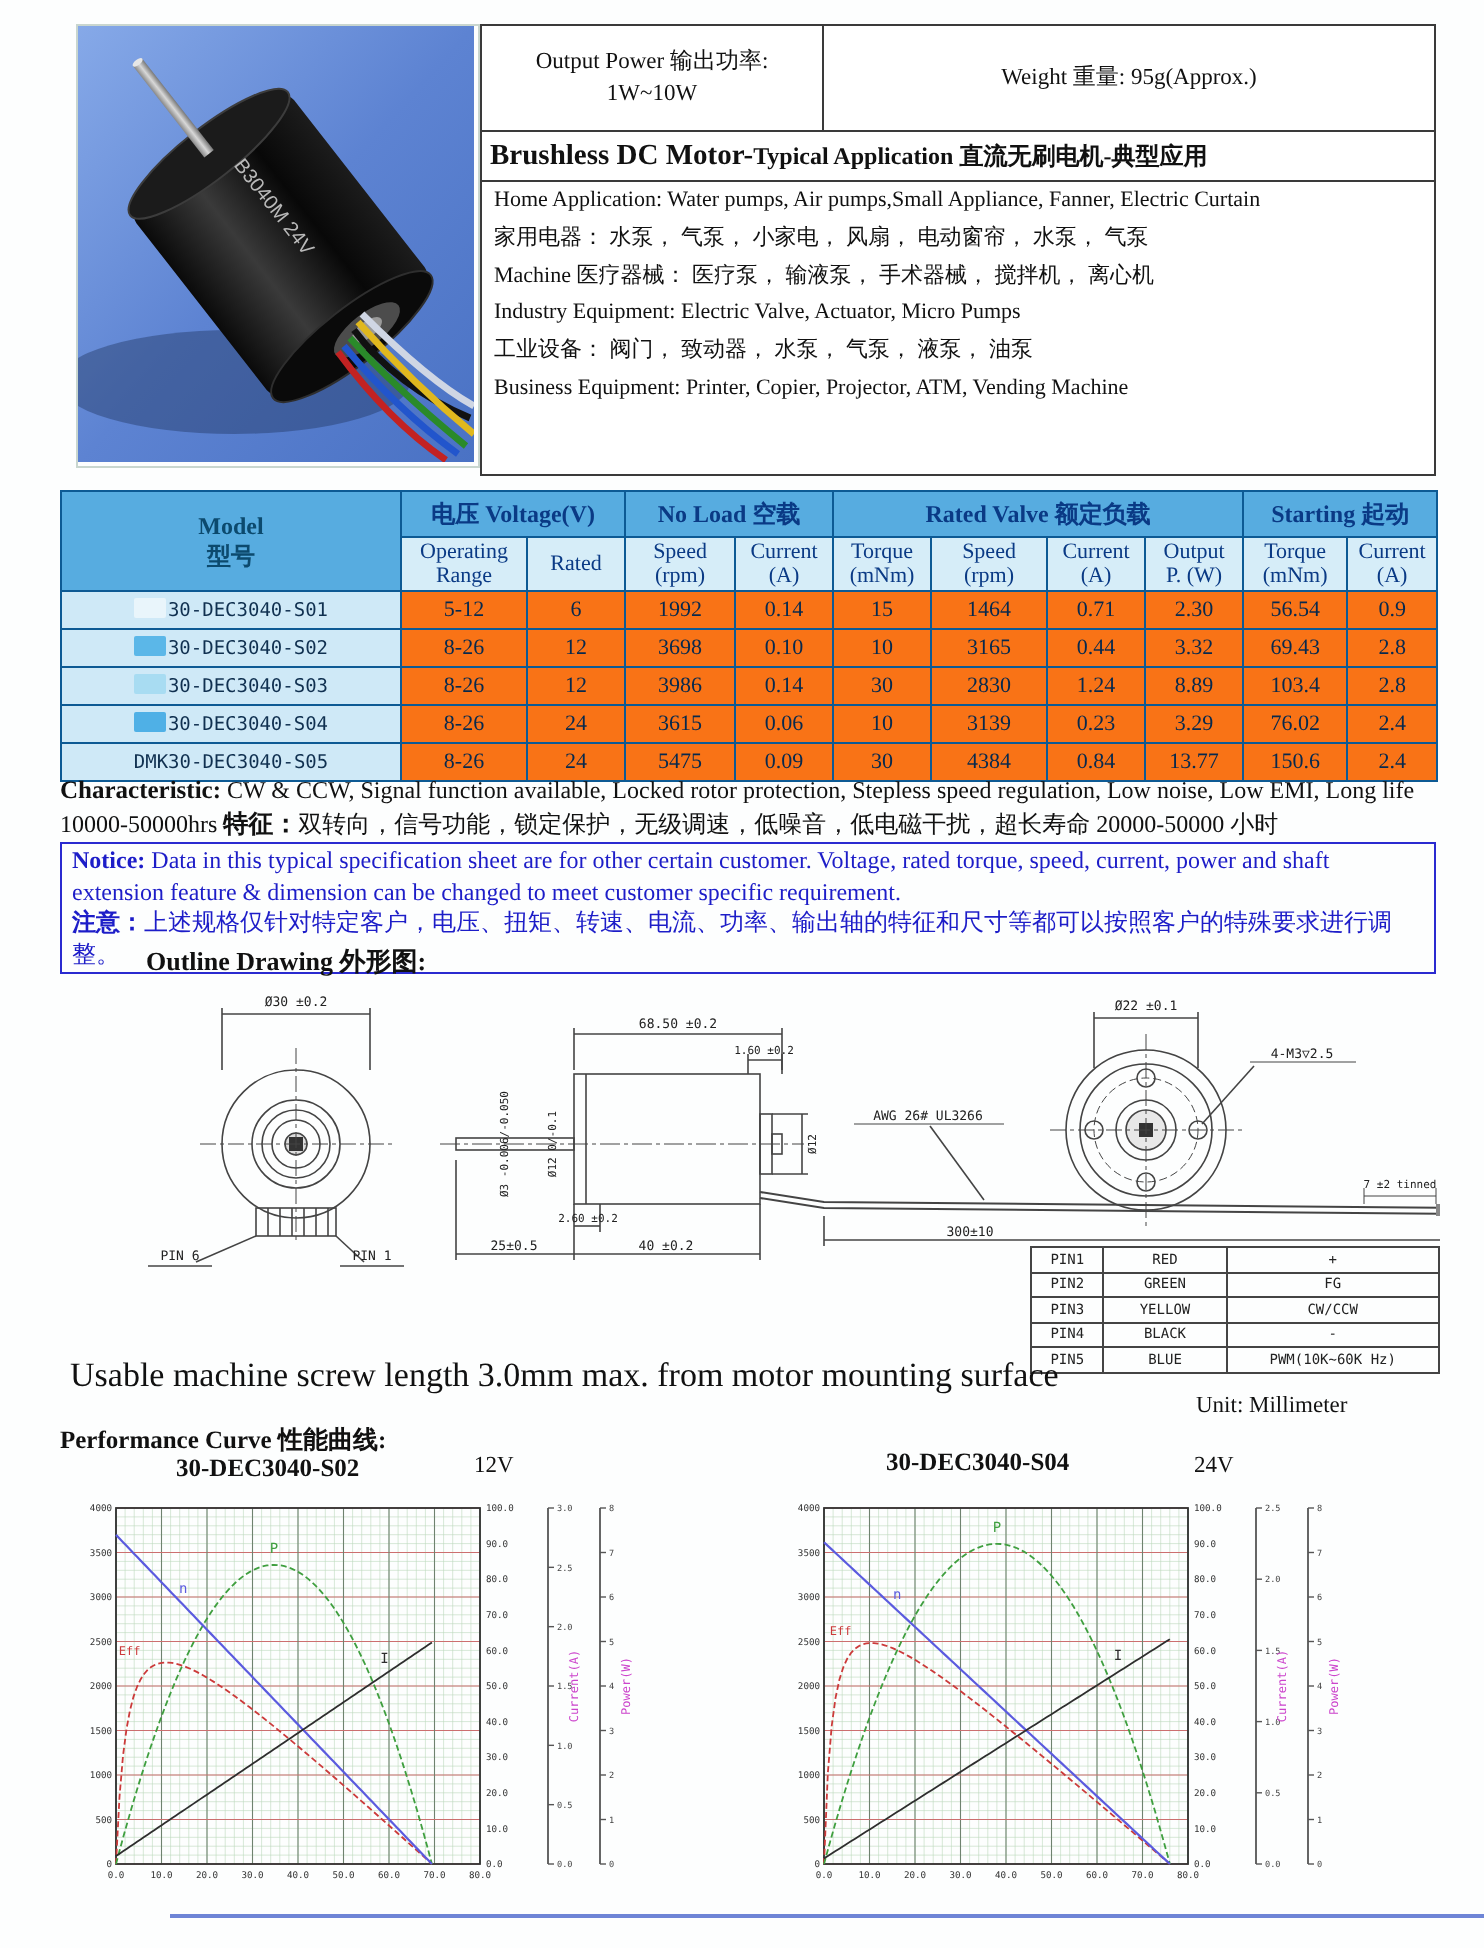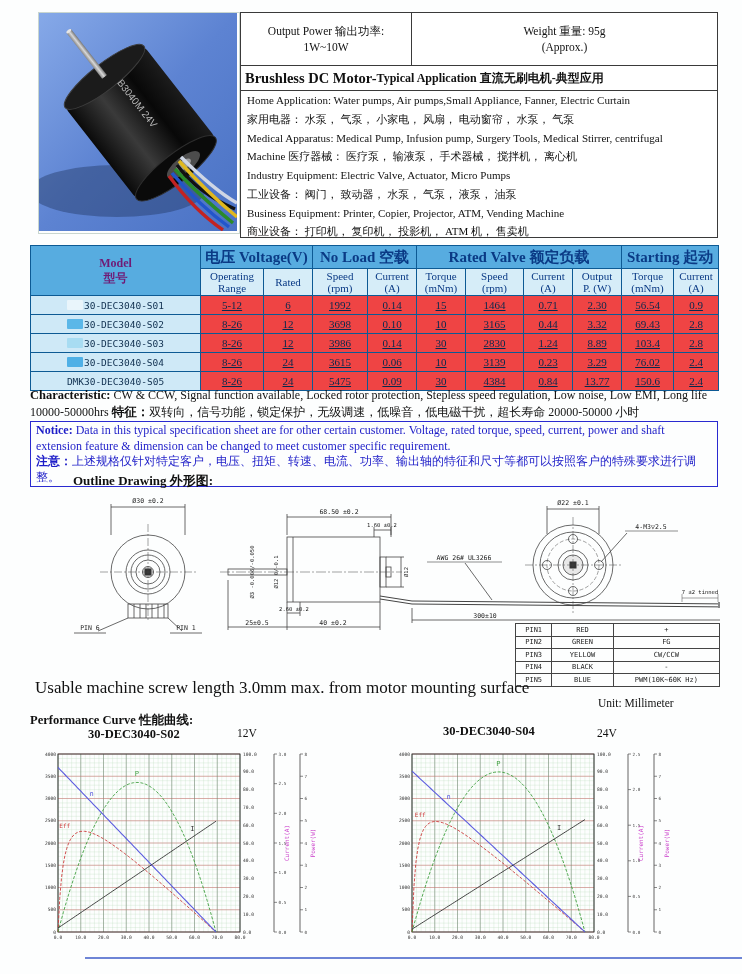--- a/index.html
+++ b/index.html
@@ -8,37 +8,37 @@
   .abs{position:absolute;}
   
   .photo{left:38px;top:12px;width:200px;height:220px;border:1px solid #c9d6cf;}
   
   .infobox{left:240px;top:12px;width:478px;height:226px;border:1px solid #3a3a3a;box-sizing:border-box;background:#fff;}
   .inforow1{display:flex;height:52px;border-bottom:1px solid #3a3a3a;}
   .inforow1 .c1{width:167px;display:flex;align-items:center;justify-content:center;
       font-size:21px;font-weight:bold;border-right:1px solid #3a3a3a;}
   .inforow1 .c2{width:170px;display:flex;flex-direction:column;align-items:center;justify-content:center;
       font-size:11.5px;border-right:1px solid #3a3a3a;line-height:16px;}
-  .inforow1 .c3{flex:1;display:flex;flex-direction:column;align-items:center;justify-content:center;
+  .inforow1 .c3{flex:1;display:flex;flex-direction:row;align-items:center;justify-content:center;
       font-size:11.5px;line-height:16px;}
   .infotitle{height:24px;border-bottom:1px solid #3a3a3a;display:flex;align-items:center;padding-left:4px;}
   .infotitle .big{font-size:14.5px;font-weight:bold;}
   .infotitle .small{font-size:12px;font-weight:bold;}
   .applines{padding-left:6px;}
   .applines div{height:18.75px;line-height:18.75px;font-size:11px;white-space:nowrap;overflow:hidden;}
   
   .spec{left:30px;top:245px;width:688px;border-collapse:collapse;table-layout:fixed;}
   .spec td{border:1px solid #0d5a94;text-align:center;vertical-align:middle;
            font-size:11px;color:#082c55;padding:0;}
-  .spec .grp{background:#57ace0;color:#0a3a85;font-weight:bold;height:22px;font-size:15px;}
+  .spec .grp{background:#57ace0;color:#0a3a85;font-weight:bold;height:22px;font-size:12px;}
   .spec .sub{background:#d6edf8;color:#0a3a85;height:26px;line-height:12px;white-space:pre-line;}
-  .spec .modelh{background:#57ace0;color:#701a75;font-weight:bold;white-space:pre-line;line-height:15px;font-size:12px;}
+  .spec .modelh{background:#57ace0;color:#0c4a6e;font-weight:bold;white-space:pre-line;line-height:15px;font-size:12px;}
   .spec .mcell{background:#cfe9f7;font-family:"DejaVu Sans Mono","Liberation Mono",monospace;
                font-size:9.5px;color:#103050;height:18px;white-space:nowrap;}
-  .spec .dcell{background:#ef4444;height:18px;font-size:11px;color:#06294e;text-decoration:underline;}
+  .spec .dcell{background:#f97316;height:18px;font-size:11px;color:#06294e;}
   .redact{display:inline-block;width:16px;height:10px;vertical-align:-1px;margin-right:1px;border-radius:1px;}
   .r0{background:#e9f5fb;} .r1{background:#5bb7e8;} .r2{background:#a8dcf2;} .r3{background:#4fb0e6;}
   
   .charac{left:30px;top:387px;width:688px;font-size:12px;line-height:16.5px;}
   .charac b{font-size:12.5px;}
   .notice{left:30px;top:421px;width:688px;box-sizing:border-box;border:1.5px solid #2a2ad0;
           color:#1d1dc8;font-size:12px;line-height:15.5px;padding:1px 5px;}
   .notice b{font-weight:bold;}
   .outlineh{left:30px;top:472px;font-size:13px;font-weight:bold;padding-left:43px;}
   
@@ -116,26 +116,24 @@
         <span>(Approx.)</span>
       </div>
     </div>
     <div class="infotitle">
       <span class="big">Brushless DC Motor-</span>
       <span class="small">Typical Application 直流无刷电机-典型应用</span>
     </div>
     <div class="applines">
       <div>Home Application: Water pumps, Air pumps,Small Appliance, Fanner, Electric Curtain</div>
       <div>家用电器： 水泵， 气泵， 小家电， 风扇， 电动窗帘， 水泵， 气泵</div>
-      <div>Medical Apparatus: Medical Pump, Infusion pump, Surgery Tools, Medical Stirrer, centrifugal</div>
       <div>Machine    医疗器械： 医疗泵， 输液泵， 手术器械， 搅拌机， 离心机</div>
       <div>Industry Equipment: Electric Valve, Actuator, Micro Pumps</div>
       <div>工业设备： 阀门， 致动器， 水泵， 气泵， 液泵， 油泵</div>
       <div>Business Equipment: Printer, Copier, Projector, ATM, Vending Machine</div>
-      <div>商业设备： 打印机， 复印机， 投影机， ATM 机， 售卖机</div>
     </div>
   </div>
 
   <table class="abs spec">
     <colgroup>
       <col style="width:170px">
         <col style="width:63px">
         <col style="width:49px">
         <col style="width:55px">
       <col style="width:49px">

